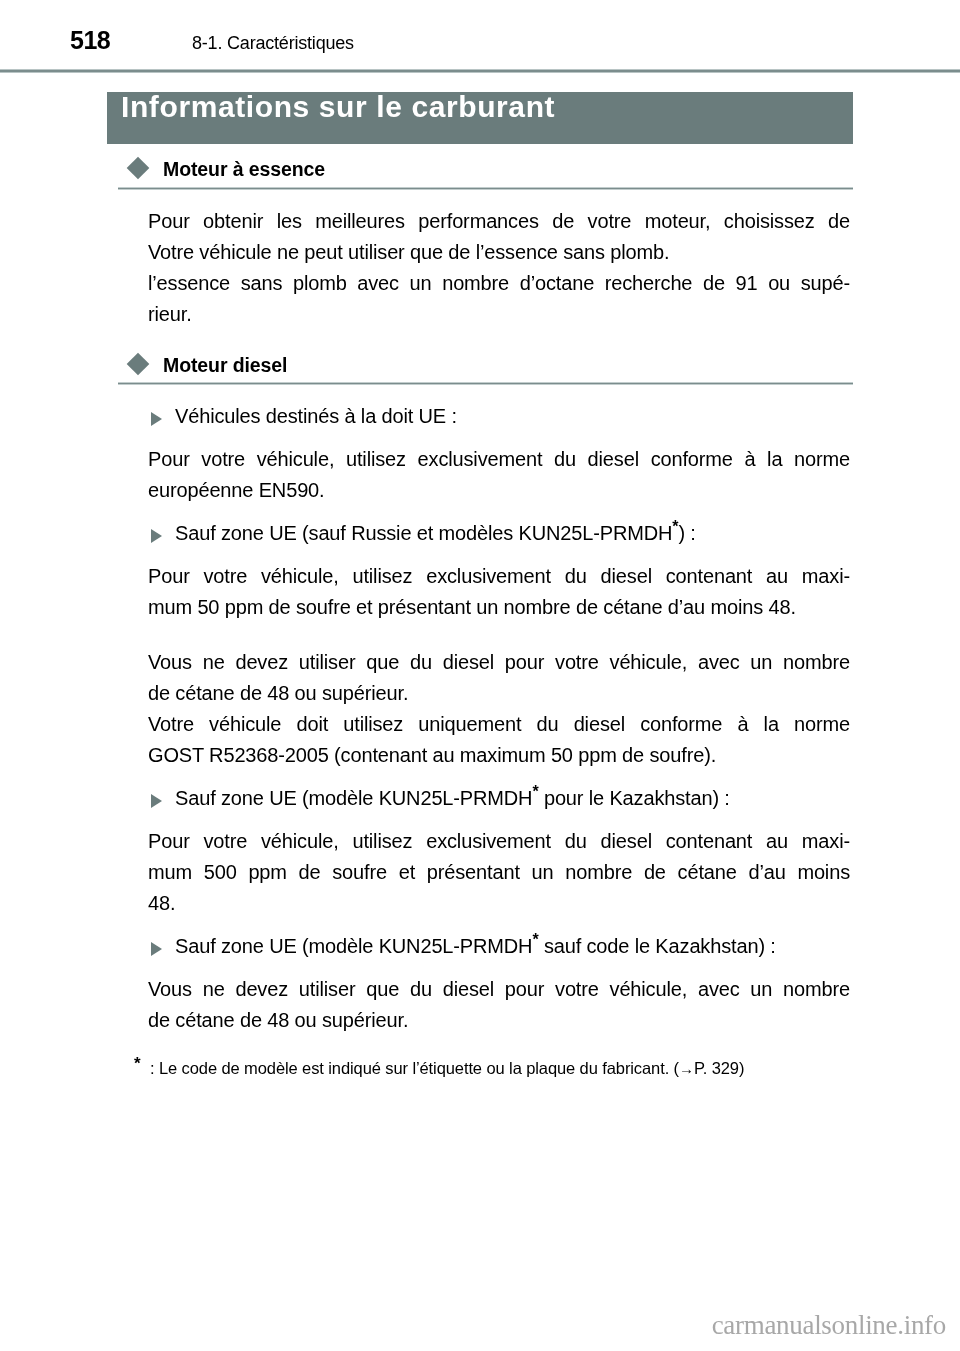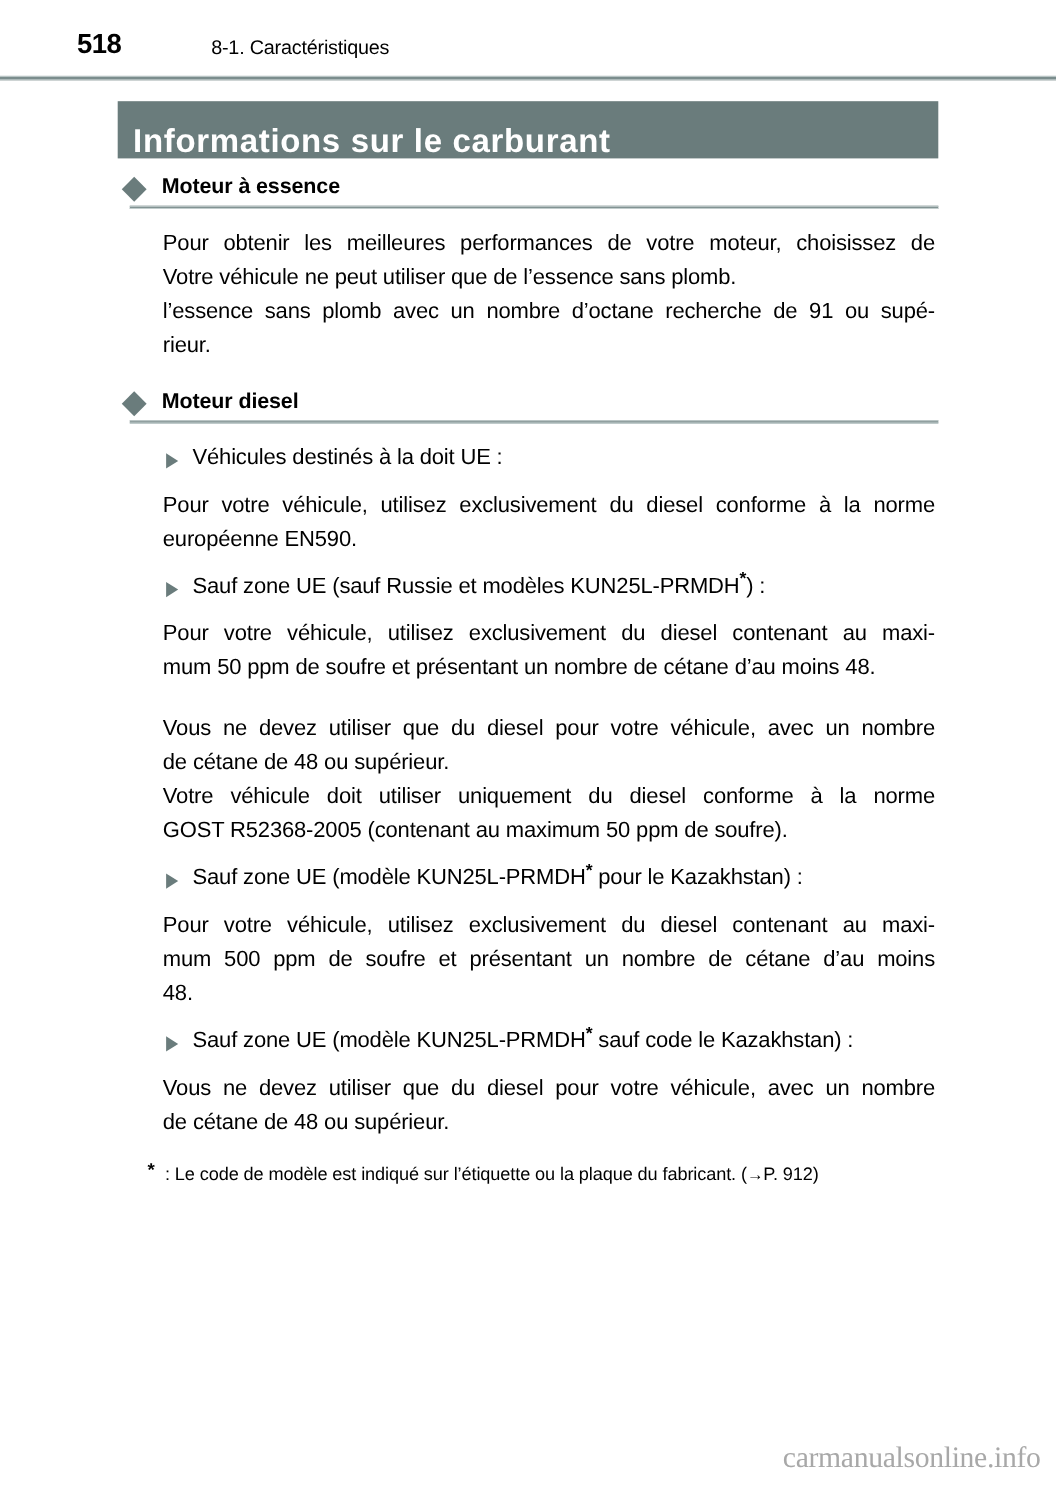--- a/index.html
+++ b/index.html
@@ -56,21 +56,21 @@
 
   
   .title-banner {
     position: absolute;
     left: 107px;
     top: 92px;
     width: 746px;
     height: 52px;
     background: #6a7c7c;
     display: flex;
-    align-items: flex-end;
+    align-items: flex-start;
   }
   .title-banner-text {
     color: #ffffff;
     font-size: 30px;
     font-weight: bold;
     letter-spacing: 0.6px;
     padding-left: 14px;
     line-height: 1;
   }
 
@@ -82,23 +82,23 @@
     width: 960px;
   }
 
   .section {
     position: relative;
   }
 
   .section-heading {
     position: relative;
     margin: 0 0 0 0;
-    padding: 0 0 7px 0;
+    padding: 0 0 7px 16px;
     display: flex;
-    align-items: flex-end;
+    align-items: flex-start;
   }
   .diamond-icon {
     width: 16px;
     height: 16px;
     background: #6a7c7c;
     transform: rotate(45deg);
     margin-left: 114px;
     margin-right: 17px;
     flex: 0 0 auto;
   }
@@ -259,21 +259,21 @@
       <span class="body-line justify-all">Pour votre véhicule, utilisez exclusivement du diesel contenant au maxi-</span>
       <span class="body-line">mum 50 ppm de soufre et présentant un nombre de cétane d’au moins 48.</span>
     </div>
 
     <div class="spacer-12"></div>
 
     <div class="spacer-12"></div>
     <div class="body-block">
       <span class="body-line justify-all">Vous ne devez utiliser que du diesel pour votre véhicule, avec un nombre</span>
       <span class="body-line">de cétane de 48 ou supérieur.</span>
-      <span class="body-line justify-all">Votre véhicule doit utiliser uniquement du diesel conforme à la norme</span>
+      <span class="body-line justify-all">Votre véhicule doit utilisez uniquement du diesel conforme à la norme</span>
       <span class="body-line">GOST R52368-2005 (contenant au maximum 50 ppm de soufre).</span>
     </div>
 
     <div class="spacer-12"></div>
 
     <div class="sub-bullet">
       <span class="triangle-icon"></span>
       <span>Sauf zone UE (modèle KUN25L-PRMDH</span><span class="sup-star">*</span><span> pour le Kazakhstan) :</span>
     </div>
     <div class="spacer-12"></div>
@@ -292,18 +292,18 @@
     <div class="spacer-12"></div>
     <div class="body-block">
       <span class="body-line justify-all">Vous ne devez utiliser que du diesel pour votre véhicule, avec un nombre</span>
       <span class="body-line">de cétane de 48 ou supérieur.</span>
     </div>
   </div>
 
   <div class="spacer-20"></div>
 
   <div class="footnote">
-    <span class="footnote-star">*</span><span>: Le code de modèle est indiqué sur l’étiquette ou la plaque du fabricant. (</span><span class="arrow-glyph">→</span><span>P. 912</span><span>)</span>
+    <span class="footnote-star">*</span><span>: Le code de modèle est indiqué sur l’étiquette ou la plaque du fabricant. (</span><span class="arrow-glyph">→</span><span>P. 329</span><span>)</span>
   </div>
 
 </div>
 
 <div class="watermark">carmanualsonline.info</div>
 
 </body></html>

